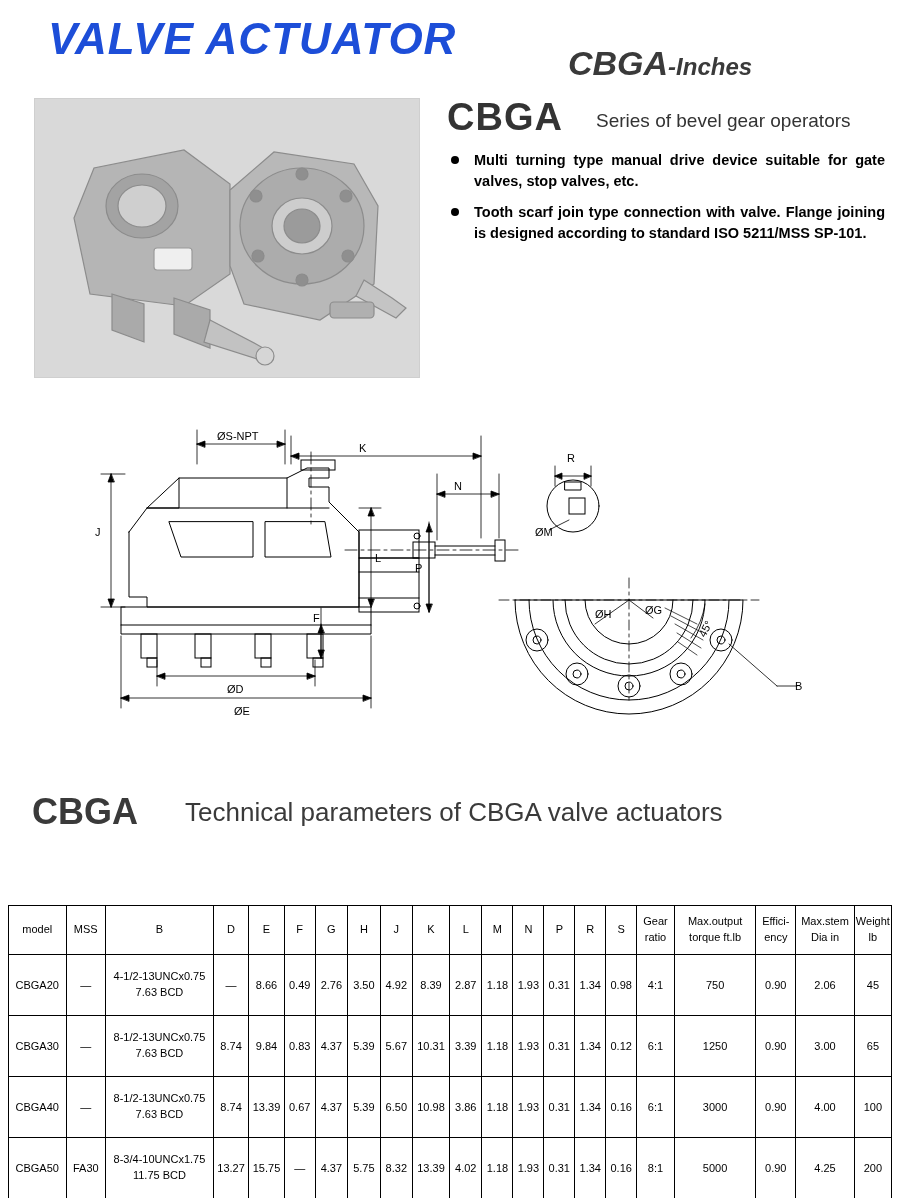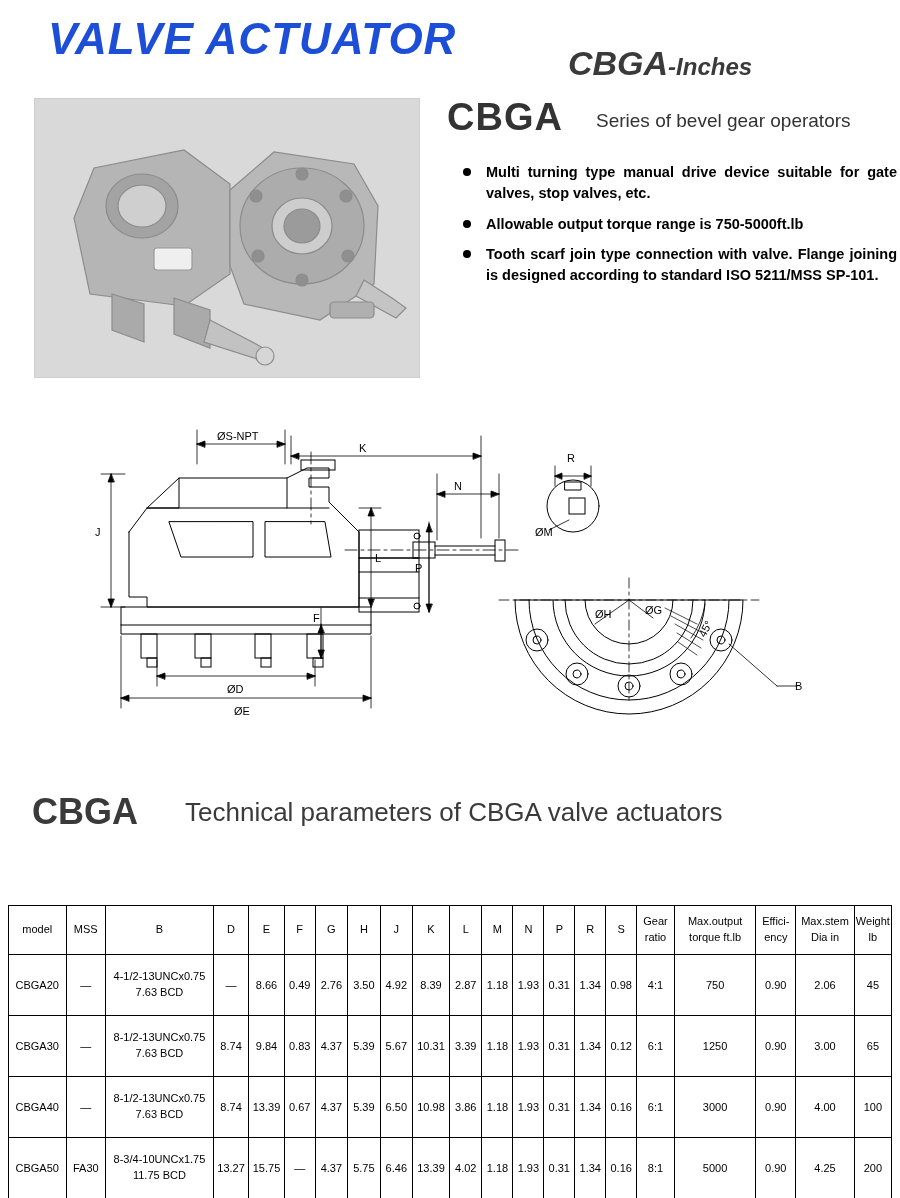--- a/index.html
+++ b/index.html
@@ -40,21 +40,21 @@
     position:absolute;left:447px;top:4px;
     font-size:38px;font-weight:bold;color:#333;
     letter-spacing:1px;
   }
   .series-sub{
     position:absolute;left:596px;top:18px;
     font-size:19px;color:#333;
   }
   ul.bullets{
     position:absolute;left:447px;top:58px;width:438px;
-    margin:12px;padding:0;list-style:none;
+    margin:0;padding:0;list-style:none;
   }
   ul.bullets li{
     position:relative;
     padding-left:27px;
     margin-bottom:9px;
     font-size:14.5px;
     font-weight:bold;
     line-height:1.47;
     text-align:justify;
   }
@@ -141,21 +141,20 @@
       </g>
       <rect x="0" y="0" width="386" height="280" fill="none" stroke="#cfcfcf" stroke-width="2"></rect>
     </svg>
   </div>
 
   <div class="series-head">CBGA</div>
   <div class="series-sub">Series of bevel gear operators</div>
 
   <ul class="bullets">
     <li>Multi turning type manual drive device suitable for gate valves, stop valves, etc.</li>
-    <li>Allowable output torque range is 750-5000ft.lb</li>
     <li>Tooth scarf join type connection with valve. Flange joining is designed according to standard ISO 5211/MSS SP-101.</li>
   </ul>
 </div>
 
 <div class="drawing">
   <svg width="900" height="375" viewBox="0 0 900 375">
     <g stroke="#000" fill="none" stroke-width="1" stroke-linecap="round">
 
       <path d="M100 120 L100 185 L118 185 L118 195 L330 195 L330 120 L300 90 L300 75 L280 75 L280 66 L300 66 L300 56 L278 56 L258 66 L150 66 L118 96 L100 120 Z"></path>
 
@@ -464,21 +463,21 @@
       <td>CBGA50</td>
       <td>FA30</td>
       <td>
           <div class="cell-two-line"><span>8-3/4-10UNCx1.75</span><br><span>11.75 BCD</span></div>
         </td>
       <td>13.27</td>
       <td>15.75</td>
       <td>—</td>
       <td>4.37</td>
       <td>5.75</td>
-      <td>6.46</td>
+      <td>8.32</td>
       <td>13.39</td>
       <td>4.02</td>
       <td>1.18</td>
       <td>1.93</td>
       <td>0.31</td>
       <td>1.34</td>
       <td>0.16</td>
       <td>8:1</td>
       <td>5000</td>
       <td>0.90</td>

